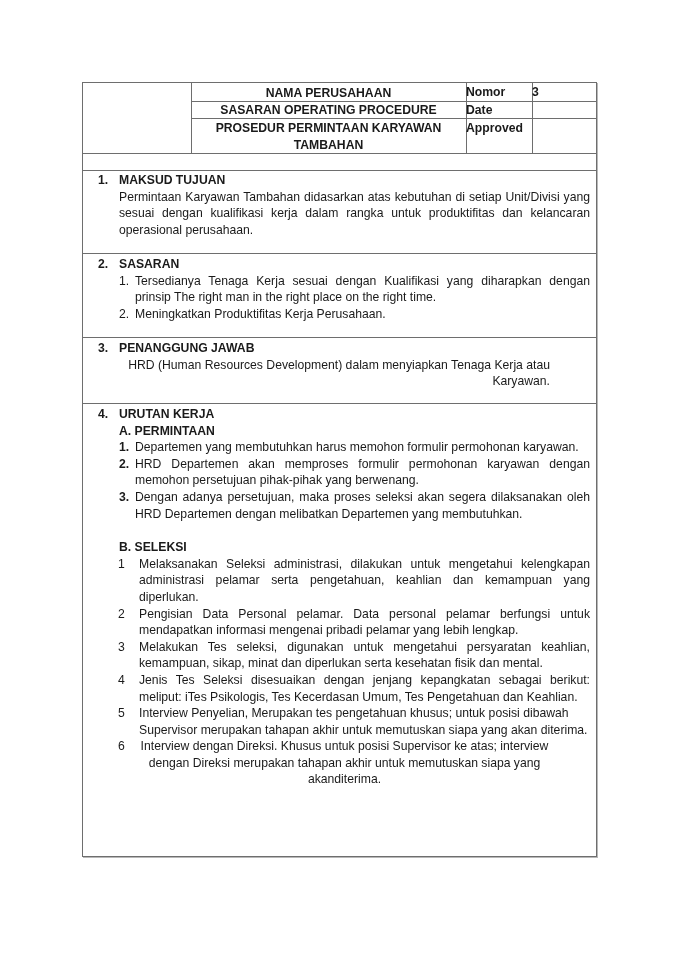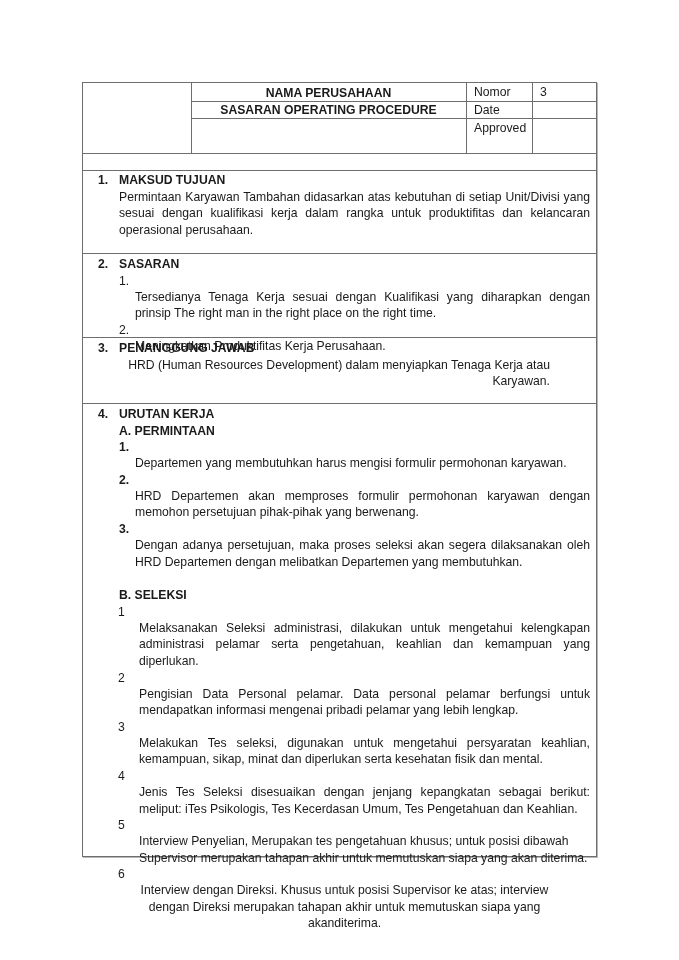--- a/index.html
+++ b/index.html
@@ -14,31 +14,31 @@
       border: 1px solid #6e6e6e; box-sizing: border-box;
       box-shadow: 1px 1px 0 #b8b8b8;
     }
     .hline { position: absolute; height: 0; border-top: 1px solid #6e6e6e; }
     .vline { position: absolute; width: 0; border-left: 1px solid #6e6e6e; }
 
     .cell { position: absolute; box-sizing: border-box; }
     .hdr-title {
       font-weight: bold; text-align: center; font-size: 12.2px;
     }
-    .meta-label, .meta-value { padding-left: 8px; }
+    .meta-label, .meta-value { padding-left: 0; font-weight: bold; }
 
     .section { position: absolute; left: 98px; width: 492px; }
     .sec-head { display: flex; font-weight: bold; }
     .sec-num { width: 21px; flex: none; }
     .para { padding-left: 21px; text-align: justify; }
     .list { padding-left: 21px; }
     .li { display: flex; text-align: justify; }
     .li-num { width: 16px; flex: none; }
     .li-num.bold { font-weight: bold; }
-    .li-text { flex: 1; margin-top: 16px; }
+    .li-text { flex: 1; }
     .sub-head { padding-left: 21px; font-weight: bold; }
     .list-b .li-num { width: 33px; padding-left: 17px; box-sizing: border-box; }
     .list-b { padding-left: 4px; }
     .list-b .li-num { width: 37px; padding-left: 16px; }
   </style>
 </head>
 <body>
 
 <div class="page">
   <div class="frame"></div>
@@ -51,20 +51,21 @@
   <div class="hline" style="left:82px; top:153px; width:515px;"></div>
   <div class="hline" style="left:82px; top:170px; width:515px;"></div>
   <div class="hline" style="left:82px; top:253px; width:515px;"></div>
   <div class="hline" style="left:82px; top:337px; width:515px;"></div>
   <div class="hline" style="left:82px; top:403px; width:515px;"></div>
 
   <div class="cell" style="left:82px; top:82px; width:109px; height:71px;"></div>
 
   <div class="cell hdr-title" style="left:191px; top:85px; width:275px;">NAMA PERUSAHAAN</div>
   <div class="cell hdr-title" style="left:191px; top:102px; width:275px;">SASARAN OPERATING PROCEDURE</div>
+  <div class="cell hdr-title" style="left:211px; top:120px; width:235px;">PROSEDUR PERMINTAAN KARYAWAN TAMBAHAN</div>
 
   <div class="cell meta-label" style="left:466px; top:84px; width:66px;">Nomor</div>
   <div class="cell meta-value" style="left:532px; top:84px; width:65px;">3</div>
   <div class="cell meta-label" style="left:466px; top:102px; width:66px;">Date</div>
   <div class="cell meta-value" style="left:532px; top:102px; width:65px;"></div>
   <div class="cell meta-label" style="left:466px; top:120px; width:66px;">Approved</div>
   <div class="cell meta-value" style="left:532px; top:120px; width:65px;"></div>
 
   <div class="section" style="top:172px;">
     <div class="sec-head">
@@ -101,21 +102,21 @@
 
   <div class="section" style="top:406px;">
     <div class="sec-head">
       <span class="sec-num">4.</span>
       <span>URUTAN KERJA</span>
     </div>
     <div class="sub-head">A. PERMINTAAN</div>
     <div class="list">
       <div class="li">
         <span class="li-num bold">1.</span>
-        <span class="li-text">Departemen yang membutuhkan harus mengisi formulir permohonan karyawan.</span>
+        <span class="li-text">Departemen yang membutuhkan harus memohon formulir permohonan karyawan.</span>
       </div>
       <div class="li">
         <span class="li-num bold">2.</span>
         <span class="li-text">HRD Departemen akan memproses formulir permohonan karyawan dengan memohon persetujuan pihak-pihak yang berwenang.</span>
       </div>
       <div class="li">
         <span class="li-num bold">3.</span>
         <span class="li-text">Dengan adanya persetujuan, maka proses seleksi akan segera dilaksanakan oleh HRD Departemen dengan melibatkan Departemen yang membutuhkan.</span>
       </div>
     </div>

